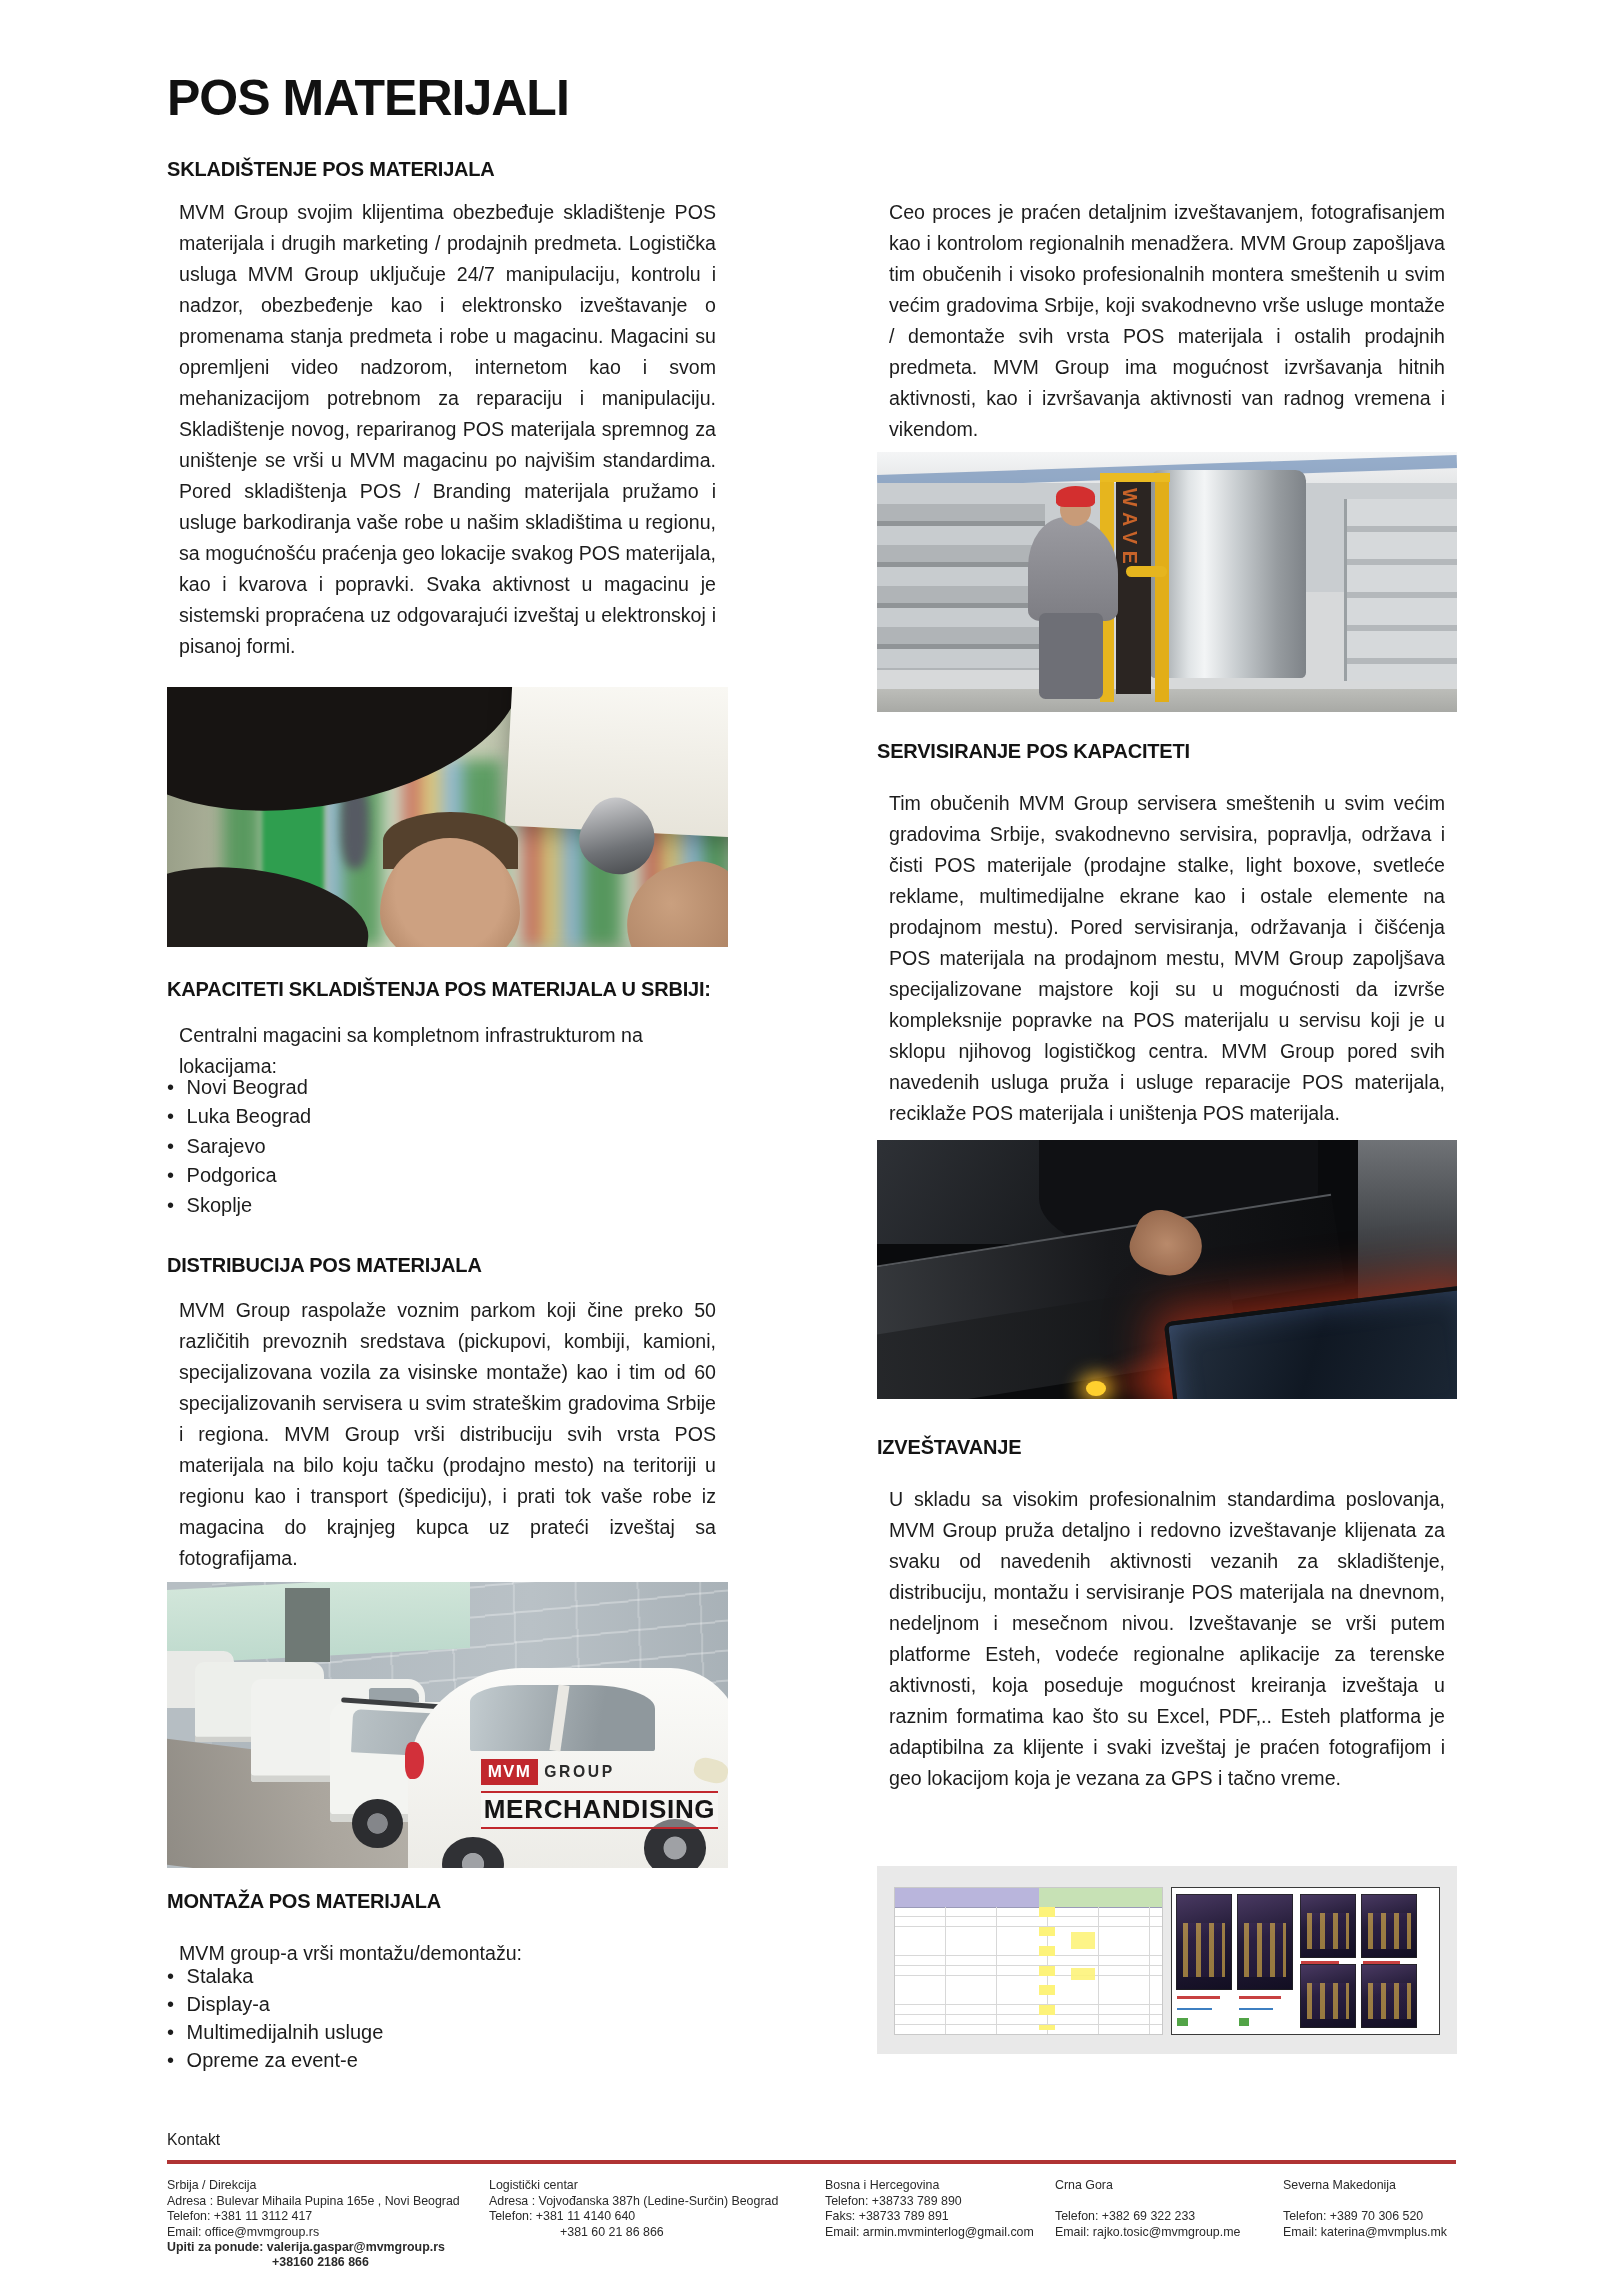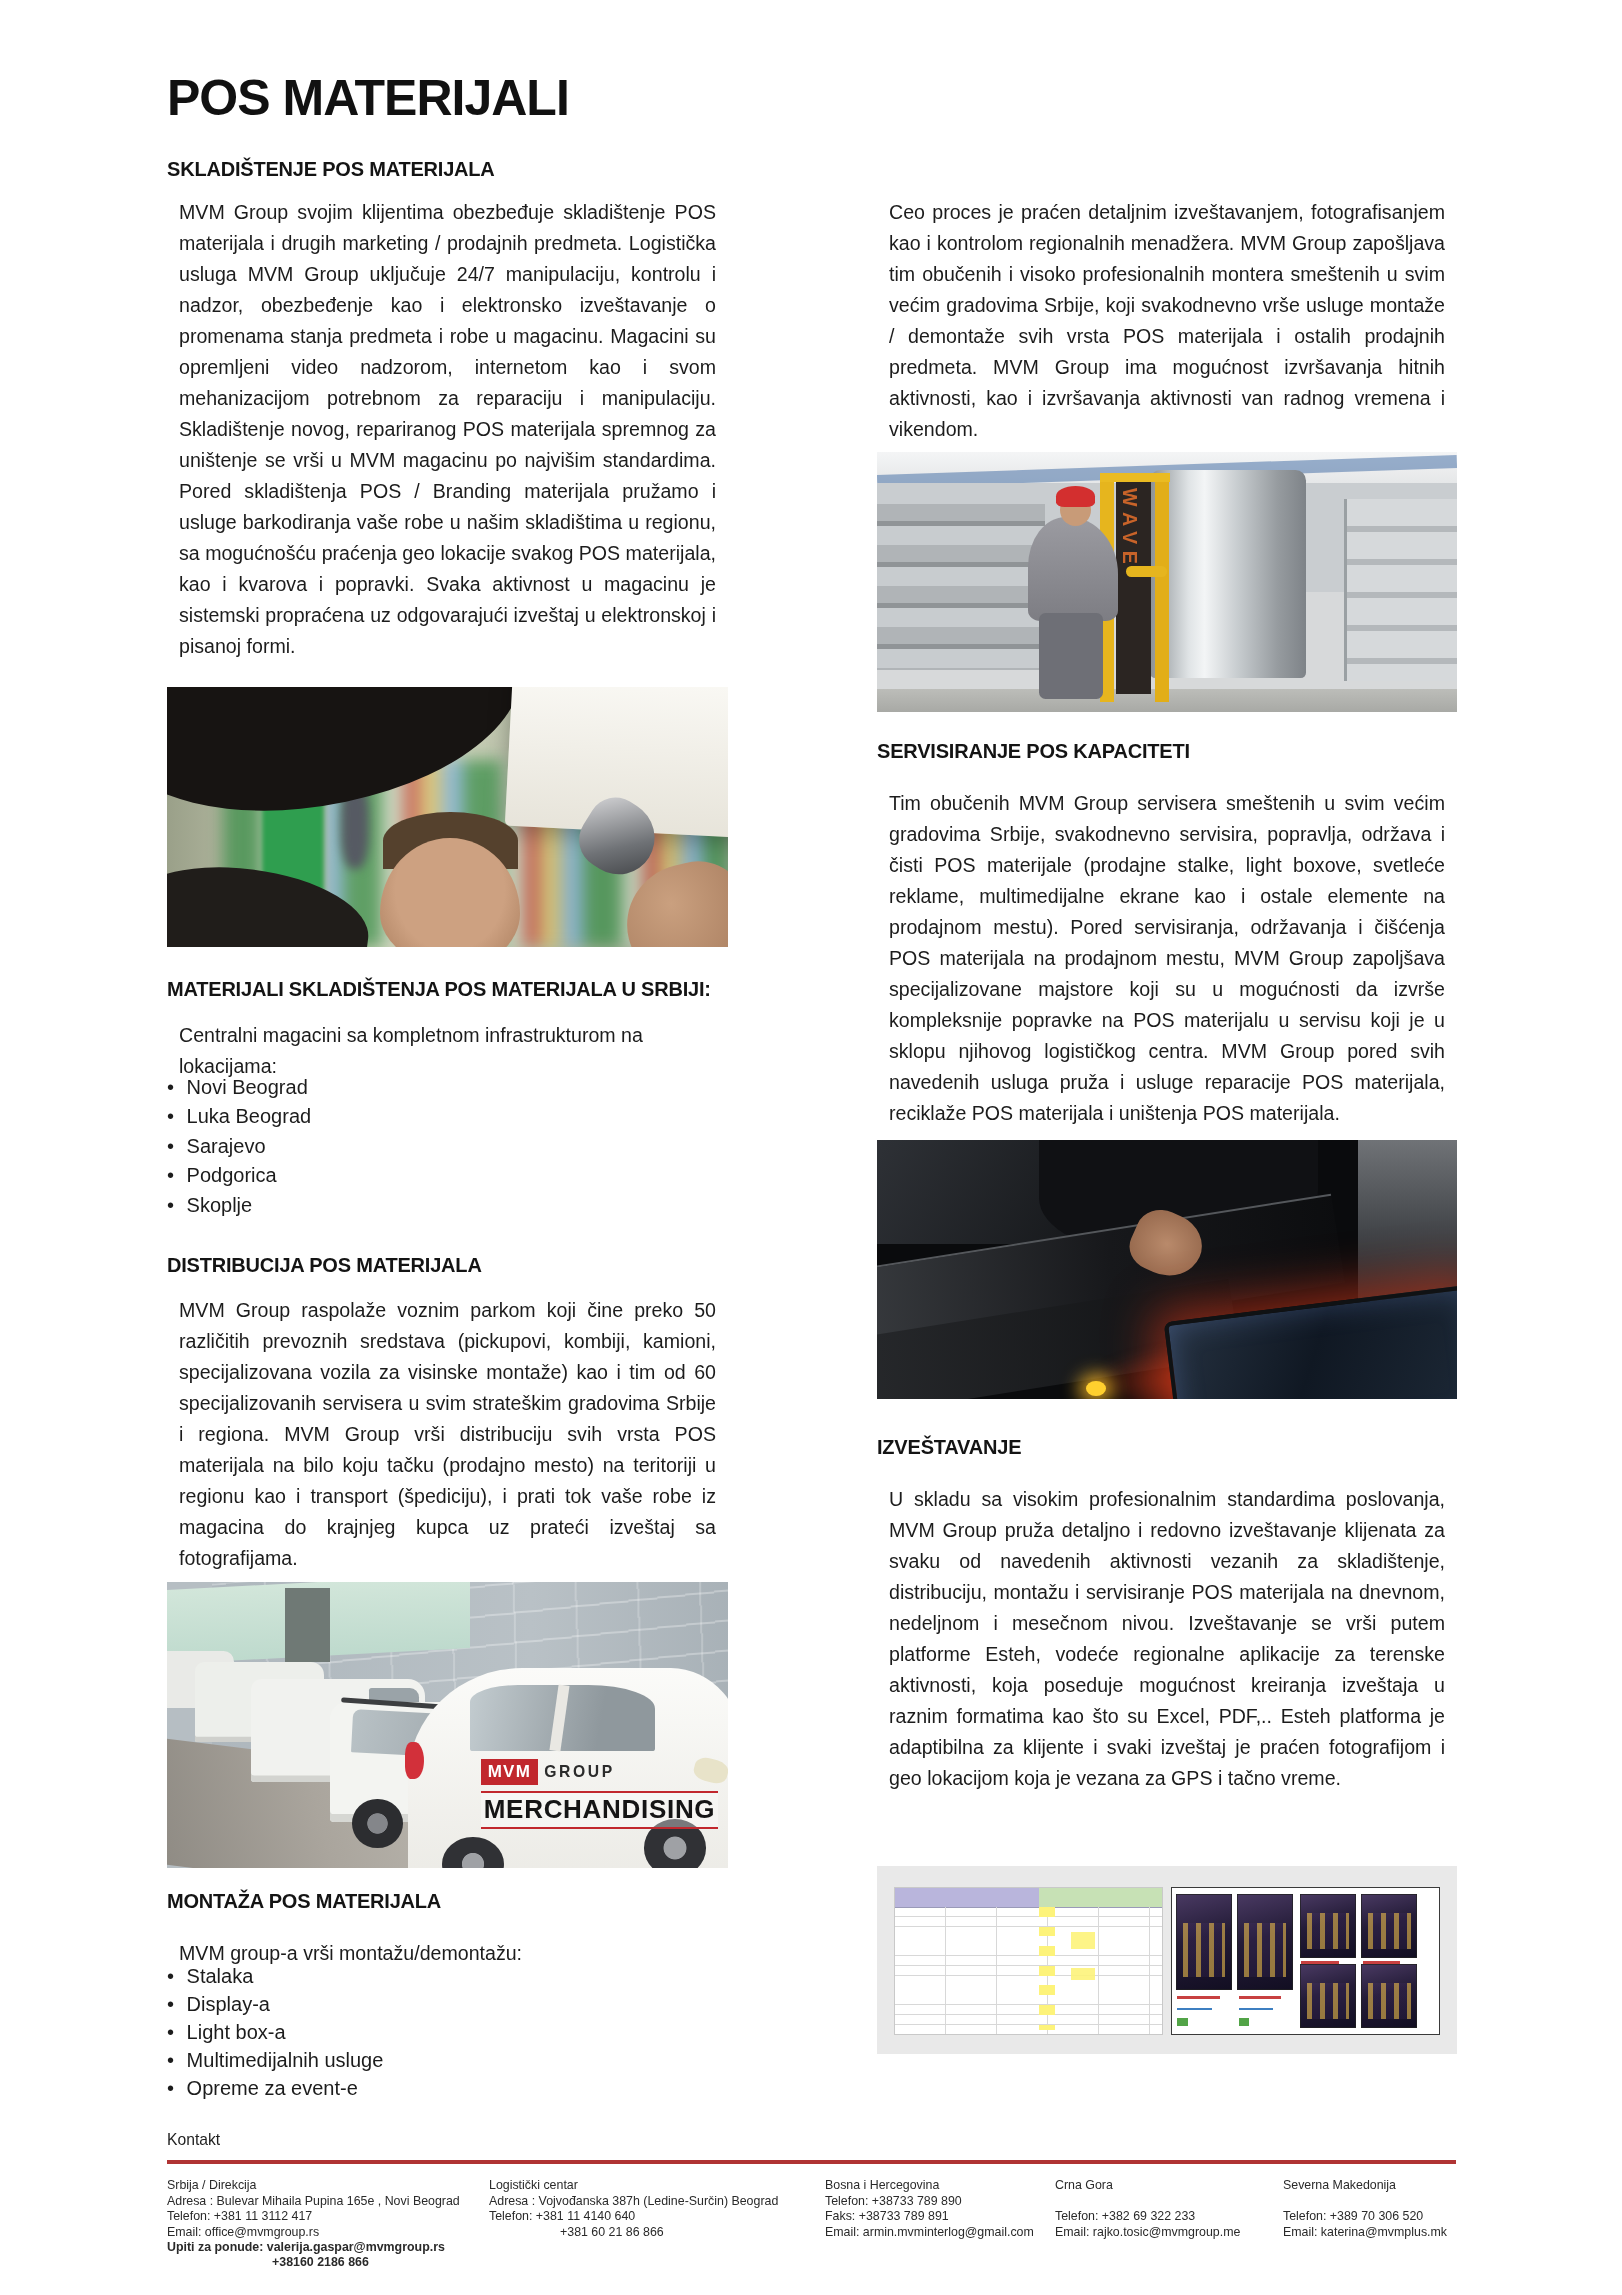--- a/index.html
+++ b/index.html
@@ -151,21 +151,21 @@
       <div class="k-passer"></div>
       <div class="k-arm"></div>
       <div class="k-box"></div>
       <div class="k-drill"></div>
       <div class="k-hand2"></div>
       <div class="k-hair"></div>
       <div class="k-face"></div>
       <div class="k-shoulder"></div>
     </div>
 
-    <h2 class="blk" style="top:976px">MATERIJALI SKLADIŠTENJA POS MATERIJALA U SRBIJI:</h2>
+    <h2 class="blk" style="top:976px">KAPACITETI SKLADIŠTENJA POS MATERIJALA U SRBIJI:</h2>
     <p class="body blk" style="top:1008px">Centralni magacini sa kompletnom infrastrukturom na lokacijama:</p>
     <ul class="list loc blk" style="top:1073px">
       <li><span>Novi Beograd</span></li>
       <li><span>Luka Beograd</span></li>
       <li><span>Sarajevo</span></li>
       <li><span>Podgorica</span></li>
       <li><span>Skoplje</span></li>
     </ul>
 
     <h2 class="blk" style="top:1252px">DISTRIBUCIJA POS MATERIJALA</h2>
@@ -198,21 +198,20 @@
         </div>
         <span class="f-merch">MERCHANDISING</span>
       </div>
     </div>
 
     <h2 class="blk" style="top:1888px">MONTAŽA POS MATERIJALA</h2>
     <p class="body blk" style="top:1926px">MVM group-a vrši montažu/demontažu:</p>
     <ul class="list mont blk" style="top:1962px">
       <li><span>Stalaka</span></li>
       <li><span>Display-a</span></li>
-      <li><span>Light box-a</span></li>
       <li><span>Multimedijalnih usluge</span></li>
       <li><span>Opreme za event-e</span></li>
     </ul>
   </div>
 
   <div class="col col-right">
     <p class="body just blk" style="top:185px">Ceo proces je praćen detaljnim izveštavanjem, fotografisanjem kao i kontrolom regionalnih menadžera. MVM Group zapošljava tim obučenih i visoko profesionalnih montera smeštenih u svim većim gradovima Srbije, koji svakodnevno vrše usluge montaže / demontaže svih vrsta POS materijala i ostalih prodajnih predmeta. MVM Group ima mogućnost izvršavanja hitnih aktivnosti, kao i izvršavanja aktivnosti van radnog vremena i vikendom.</p>
 
     <div class="photo warehouse blk" style="top:452px;height:260px">
       <div class="w-ceiling"></div>

